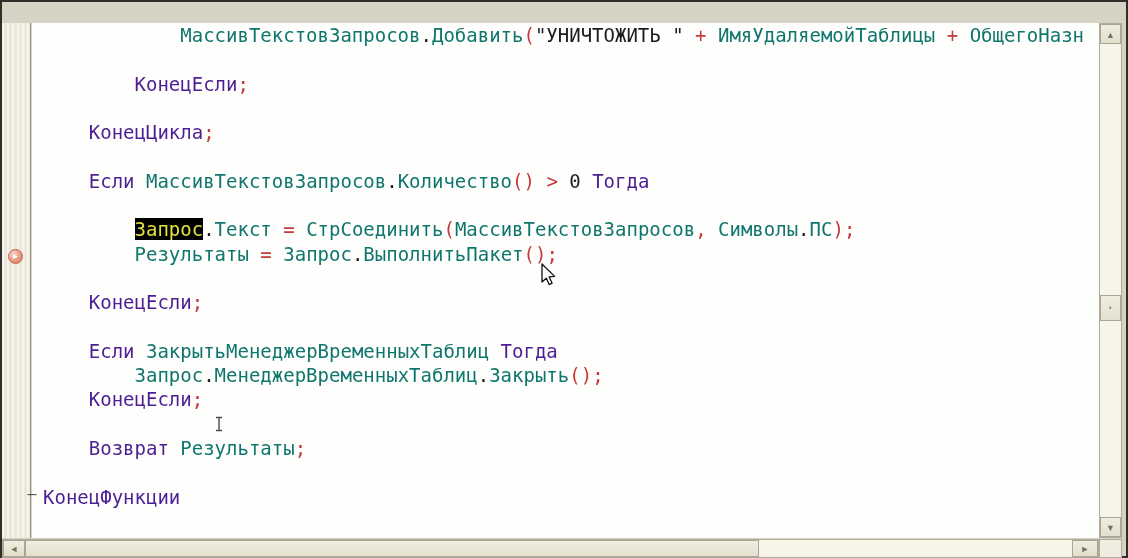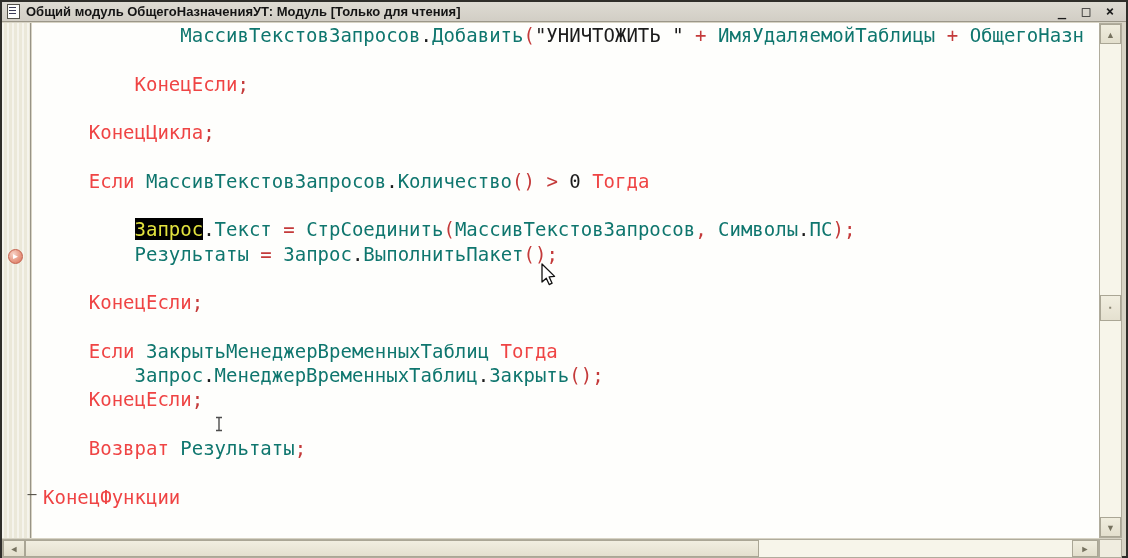--- a/index.html
+++ b/index.html
@@ -49,21 +49,21 @@
     position:absolute; left:30px; top:21px; width:1067px; height:515px;
     background:#fefefc; overflow:hidden;
   }
   .code-area {
     position:absolute; left:11px; top:0;
     font-family:"DejaVu Sans Mono", monospace;
     font-size:19px; white-space:pre;
   }
   .code-line { height:24.3px; line-height:24.3px; }
   .tok-pl  { color:#1c1c1c; }
-  .tok-kw  { color:#ef4444; }
+  .tok-kw  { color:#4c1d95; }
   .tok-op  { color:#c43a3a; }
   .tok-id  { color:#0f766e; }
   .tok-sel { color:#e2e23e; background:#000; }
   .fold-marker {
     position:absolute; left:22px; top:484px; width:16px; height:16px;
     color:#55524a; font-size:15px; line-height:16px; text-align:center;
     font-family:"DejaVu Sans Mono", monospace;
   }
   
   .vscroll {
@@ -100,29 +100,20 @@
   }
   
   .mouse-cursor { position:absolute; left:538px; top:261px; width:16px; height:24px; }
   .text-cursor  { position:absolute; left:212px; top:414px; width:10px; height:16px; }
 </style>
 </head>
 <body>
 
 <div class="window">
 
-  <div class="titlebar">
-    <div class="win-icon"></div>
-    <div class="title-text">Общий модуль ОбщегоНазначенияУТ: Модуль [Только для чтения]</div>
-    <div class="win-controls">
-      <span class="win-btn">_</span>
-      <span class="win-btn">□</span>
-      <span class="win-btn">×</span>
-    </div>
-  </div>
 
   <div class="lmargin">
     <div class="marker">►</div>
   </div>
 
   <div class="editor">
     <div class="code-area"><div class="code-line"><span class="tok-pl">            </span><span class="tok-id">МассивТекстовЗапросов</span><span class="tok-pl">.</span><span class="tok-id">Добавить</span><span class="tok-op">(</span><span class="tok-pl">"УНИЧТОЖИТЬ "</span><span class="tok-op"> + </span><span class="tok-id">ИмяУдаляемойТаблицы</span><span class="tok-op"> + </span><span class="tok-id">ОбщегоНазн</span></div><div class="code-line"> </div><div class="code-line"><span class="tok-pl">        </span><span class="tok-kw">КонецЕсли</span><span class="tok-op">;</span></div><div class="code-line"> </div><div class="code-line"><span class="tok-pl">    </span><span class="tok-kw">КонецЦикла</span><span class="tok-op">;</span></div><div class="code-line"> </div><div class="code-line"><span class="tok-pl">    </span><span class="tok-kw">Если</span><span class="tok-pl"> </span><span class="tok-id">МассивТекстовЗапросов</span><span class="tok-pl">.</span><span class="tok-id">Количество</span><span class="tok-op">()</span><span class="tok-pl"> </span><span class="tok-op">&gt;</span><span class="tok-pl"> 0 </span><span class="tok-kw">Тогда</span></div><div class="code-line"> </div><div class="code-line"><span class="tok-pl">        </span><span class="tok-sel">Запрос</span><span class="tok-pl">.</span><span class="tok-id">Текст</span><span class="tok-pl"> </span><span class="tok-op">=</span><span class="tok-pl"> </span><span class="tok-id">СтрСоединить</span><span class="tok-op">(</span><span class="tok-id">МассивТекстовЗапросов</span><span class="tok-op">,</span><span class="tok-pl"> </span><span class="tok-id">Символы</span><span class="tok-pl">.</span><span class="tok-id">ПС</span><span class="tok-op">);</span></div><div class="code-line"><span class="tok-pl">        </span><span class="tok-id">Результаты</span><span class="tok-pl"> </span><span class="tok-op">=</span><span class="tok-pl"> </span><span class="tok-id">Запрос</span><span class="tok-pl">.</span><span class="tok-id">ВыполнитьПакет</span><span class="tok-op">();</span></div><div class="code-line"> </div><div class="code-line"><span class="tok-pl">    </span><span class="tok-kw">КонецЕсли</span><span class="tok-op">;</span></div><div class="code-line"> </div><div class="code-line"><span class="tok-pl">    </span><span class="tok-kw">Если</span><span class="tok-pl"> </span><span class="tok-id">ЗакрытьМенеджерВременныхТаблиц</span><span class="tok-pl"> </span><span class="tok-kw">Тогда</span></div><div class="code-line"><span class="tok-pl">        </span><span class="tok-id">Запрос</span><span class="tok-pl">.</span><span class="tok-id">МенеджерВременныхТаблиц</span><span class="tok-pl">.</span><span class="tok-id">Закрыть</span><span class="tok-op">();</span></div><div class="code-line"><span class="tok-pl">    </span><span class="tok-kw">КонецЕсли</span><span class="tok-op">;</span></div><div class="code-line"> </div><div class="code-line"><span class="tok-pl">    </span><span class="tok-kw">Возврат</span><span class="tok-pl"> </span><span class="tok-id">Результаты</span><span class="tok-op">;</span></div><div class="code-line"> </div><div class="code-line"><span class="tok-kw">КонецФункции</span></div></div>
   </div>
 
   <div class="fold-marker">–</div>

